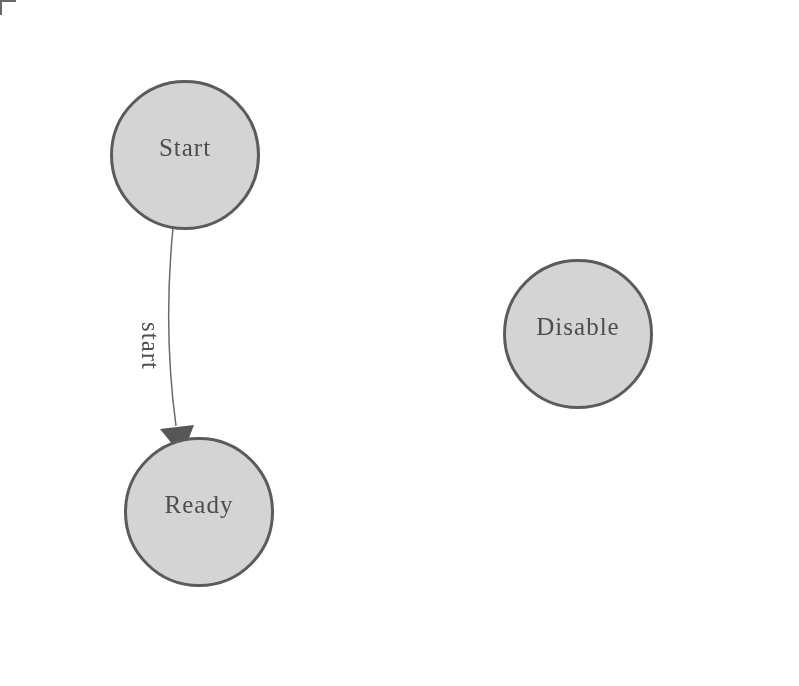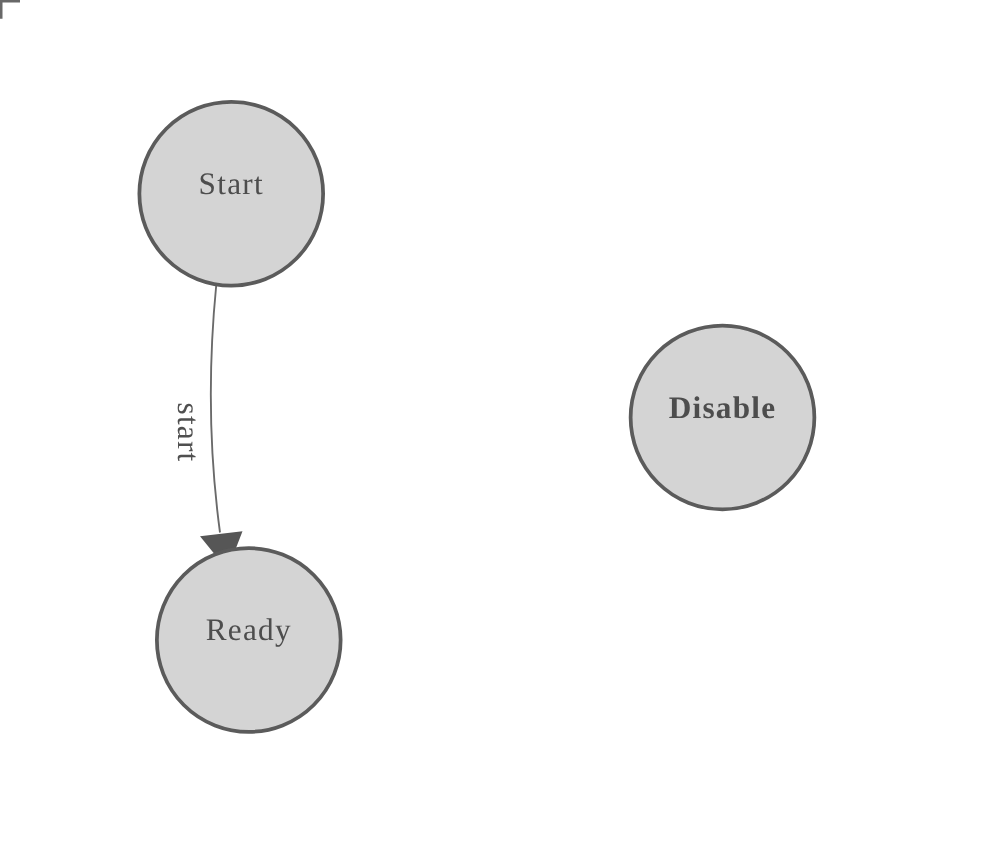--- a/index.html
+++ b/index.html
@@ -39,21 +39,21 @@
     font-size: 25px;
     letter-spacing: 1px;
     color: #4d4d4d;
     line-height: 1;
     position: relative;
     top: -8px;
     white-space: nowrap;
   }
   .node-start   { left: 110px; top: 80px;  }
   .node-ready   { left: 124px; top: 437px; }
-  .node-disable { left: 503px; top: 259px; font-weight: bold; }
+  .node-disable { left: 503px; top: 259px; }
 
   .edge-label {
     position: absolute;
     left: 150px;
     top: 346px;
     transform: translate(-50%, -50%) rotate(90deg);
     font-size: 25px;
     letter-spacing: 1px;
     color: #4f4f4f;
     line-height: 1;

